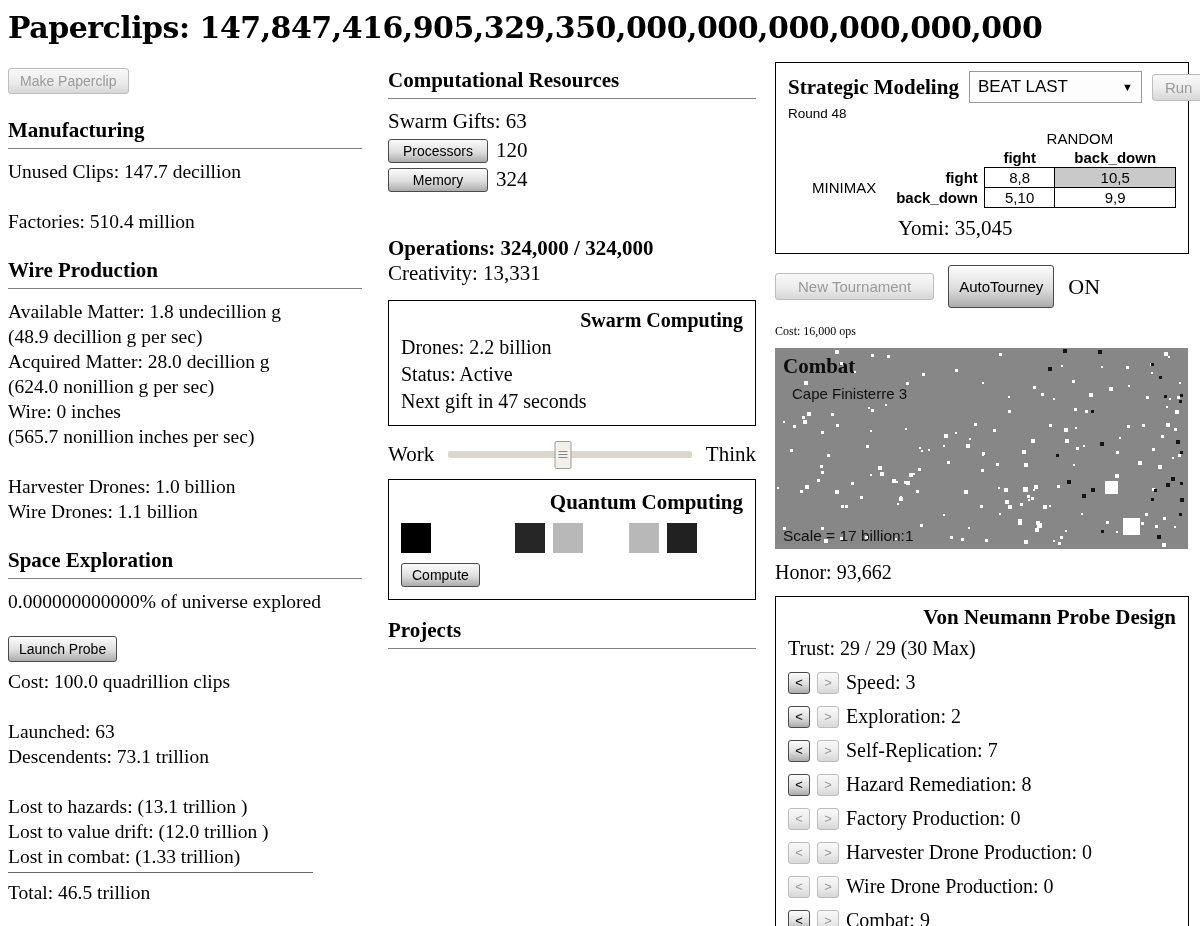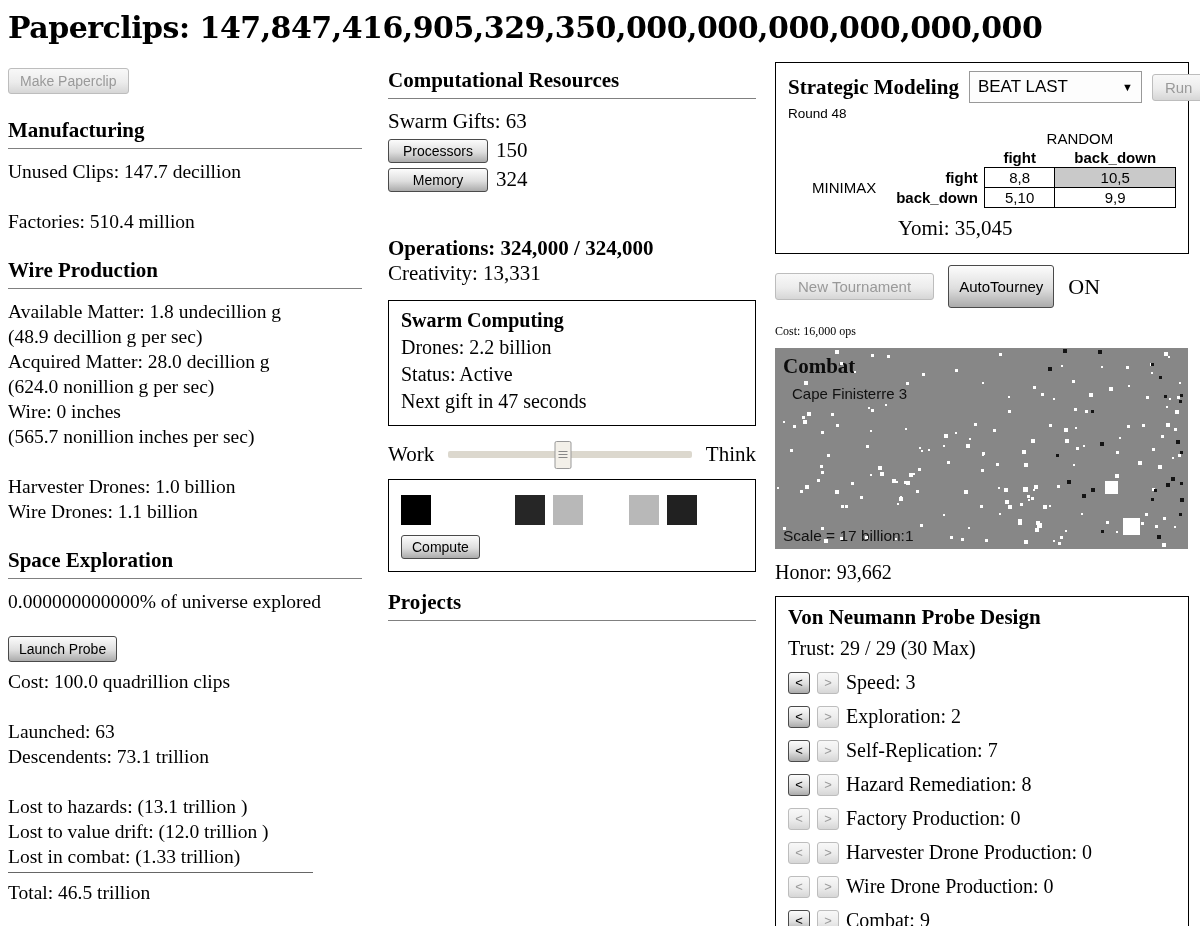--- a/index.html
+++ b/index.html
@@ -39,21 +39,21 @@
   .btn.tiny{width:22px;height:22px;padding:0;font-size:13px;line-height:19px;text-align:center;}
 
   .panel{border:1px solid #000;}
 
   
   .res-row{display:flex;align-items:center;margin:4px 0;}
   .res-row .btn{min-width:100px;margin-right:8px;}
   .res-val{font-size:21px;}
   #swarm-panel{padding:5px 12px 10px;margin-top:14px;}
   #swarm-panel .line{font-size:20px;line-height:27px;}
-  .panel-heading{font-size:20px;font-weight:bold;line-height:28px;}
+  .panel-heading{font-size:20px;font-weight:bold;line-height:28px;text-align:right;}
   .slider-row{display:flex;align-items:center;margin:16px 0 6px;}
   .slider-label{font-size:21px;}
   .slider-track{flex:1;height:7px;background:#dcd8ce;border-radius:2px;margin:0 14px;position:relative;}
   .slider-thumb{
     position:absolute;top:-10px;width:15px;height:26px;transform:translateX(-50%);
     background:#f3f0e9;border:1px solid #999;border-radius:2px;
   }
   .slider-thumb:after{
     content:"";position:absolute;left:3px;right:3px;top:9px;height:7px;
     background:repeating-linear-gradient(#888 0 1px,transparent 1px 3px);
@@ -135,21 +135,21 @@
   <div class="sep"></div>
   <div class="line">Total: 46.5 trillion</div>
   
 </div>
 
 <div class="col" id="col-mid">
   <div class="heading" style="margin-top:6px;">Computational Resources</div>
   <div class="line" style="font-size:21px;">Swarm Gifts: 63</div>
   <div class="res-row">
     <button class="btn">Processors</button>
-    <span class="res-val">150</span>
+    <span class="res-val">120</span>
   </div>
   <div class="res-row">
     <button class="btn">Memory</button>
     <span class="res-val">324</span>
   </div>
   <div class="line" style="font-size:21px;margin-top:44px;font-weight:bold;">Operations: 324,000 / 324,000</div>
   <div class="line" style="font-size:21px;">Creativity: 13,331</div>
 
   <div class="panel" id="swarm-panel">
     <div class="panel-heading">Swarm Computing</div>
@@ -160,20 +160,21 @@
 
   <div class="slider-row">
     <span class="slider-label">Work</span>
     <div class="slider-track">
       <div class="slider-thumb" style="left: 47%;"></div>
     </div>
     <span class="slider-label">Think</span>
   </div>
 
   <div class="panel" id="quantum-panel">
+    <div class="panel-heading" style="font-size:21px;">Quantum Computing</div>
     <div class="chips">
       <div class="chip" style="opacity: 1;"></div>
       <div class="chip" style="opacity: 0;"></div>
       <div class="chip" style="opacity: 0;"></div>
       <div class="chip" style="opacity: 0.85;"></div>
       <div class="chip" style="opacity: 0.28;"></div>
       <div class="chip" style="opacity: 0;"></div>
       <div class="chip" style="opacity: 0.28;"></div>
       <div class="chip" style="opacity: 0.87;"></div>
       <div class="chip" style="opacity: 0;"></div>

